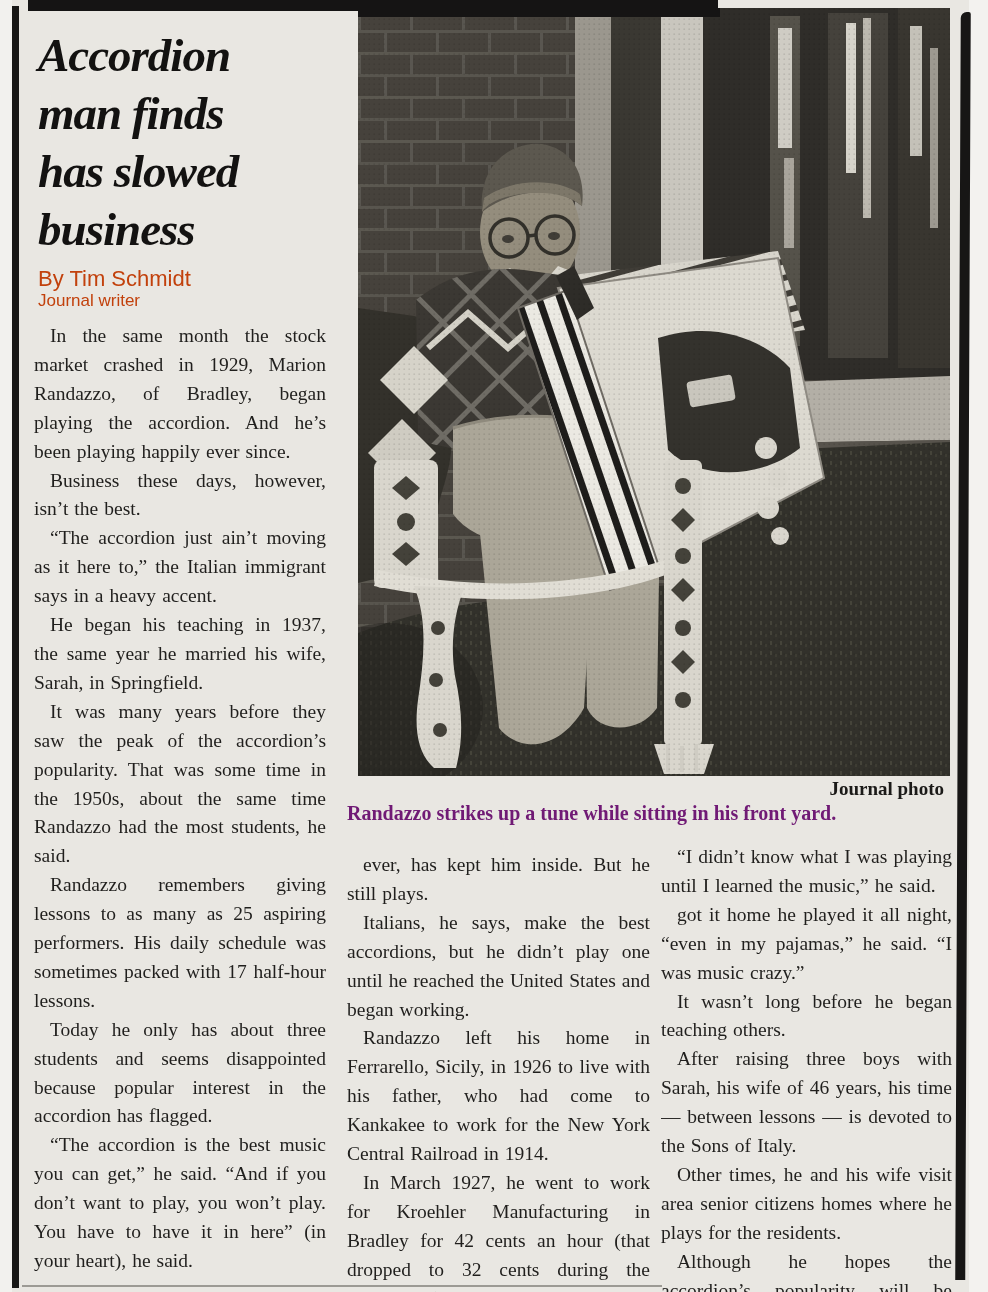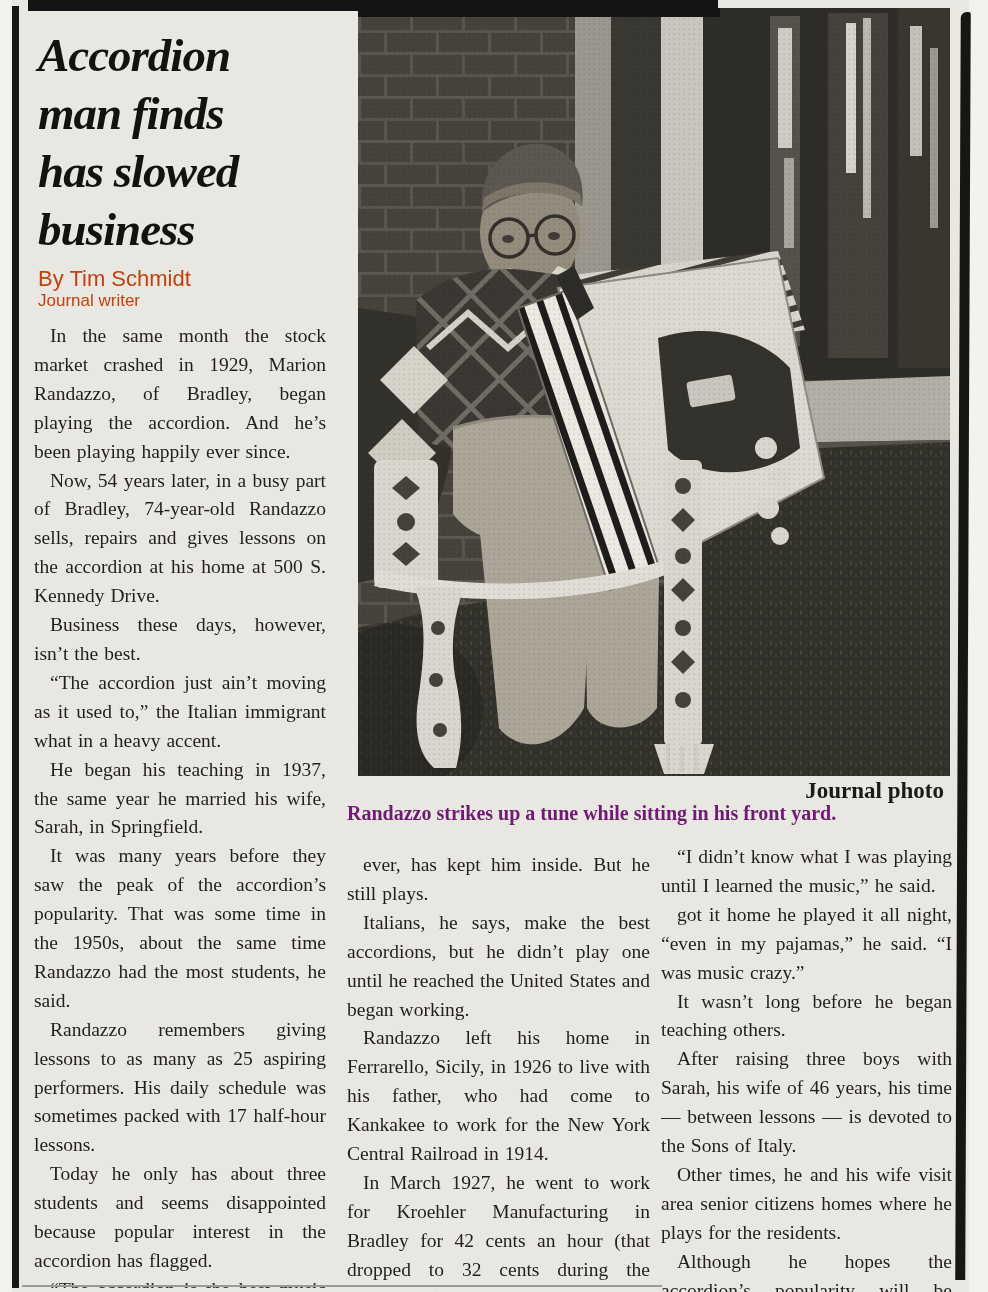--- a/index.html
+++ b/index.html
@@ -33,21 +33,21 @@
   }
   .col p{margin:0;text-indent:16px;}
   #col-left{left:34px;top:322px;width:292px;height:966px;overflow:hidden;}
   #col-mid{left:347px;top:843px;width:303px;height:449px;overflow:hidden;margin-top:8px;}
   #col-right{left:661px;top:843px;width:291px;height:449px;overflow:hidden;}
 
   .photo-wrap{position:absolute;left:358px;top:8px;width:592px;height:768px;z-index:2;background:#4c4943;}
   .photo-wrap svg{display:block;}
   .credit{
     position:absolute;left:358px;top:778px;width:586px;z-index:3;
-    font-weight:700;font-size:23px;text-align:right;color:#1b1a18;
+    font-weight:700;font-size:19px;text-align:right;color:#1b1a18;
   }
   .caption{
     position:absolute;left:347px;top:802px;width:604px;z-index:3;
     font-weight:700;font-size:20px;color:#701a75;
   }
 </style>
 </head>
 <body>
 
 <div class="margin-left-strip"></div>
@@ -213,23 +213,22 @@
     <rect x="0" y="0" width="592" height="768" fill="url(#halftone)"></rect>
     <rect x="0" y="0" width="362" height="9" fill="#151414"></rect>
   </svg>
 </div>
 
 <div class="credit">Journal photo</div>
 <div class="caption">Randazzo strikes up a tune while sitting in his front yard.</div>
 
 <div id="col-left" class="col">
   <p>In the same month the stock market crashed in 1929, Marion Randazzo, of Bradley, began playing the accordion. And he’s been playing happily ever since.</p>
-  <p>Now, 54 years later, in a busy part of Bradley, 74-year-old Randazzo sells, repairs and gives lessons on the accordion at his home at 500 S. Kennedy Drive.</p>
   <p>Business these days, however, isn’t the best.</p>
-  <p>“The accordion just ain’t moving as it used to,” the Italian immigrant what in a heavy accent.</p>
+  <p>“The accordion just ain’t moving as it here to,” the Italian immigrant says in a heavy accent.</p>
   <p>He began his teaching in 1937, the same year he married his wife, Sarah, in Springfield.</p>
   <p>It was many years before they saw the peak of the accordion’s popularity. That was some time in the 1950s, about the same time Randazzo had the most students, he said.</p>
   <p>Randazzo remembers giving lessons to as many as 25 aspiring performers. His daily schedule was sometimes packed with 17 half-hour lessons.</p>
   <p>Today he only has about three students and seems disappointed because popular interest in the accordion has flagged.</p>
   <p>“The accordion is the best music you can get,” he said. “And if you don’t want to play, you won’t play. You have to have it in here” (in your heart), he said.</p>
 
 </div>
 
 <div id="col-mid" class="col">
   <p>ever, has kept him inside. But he still plays.</p>

